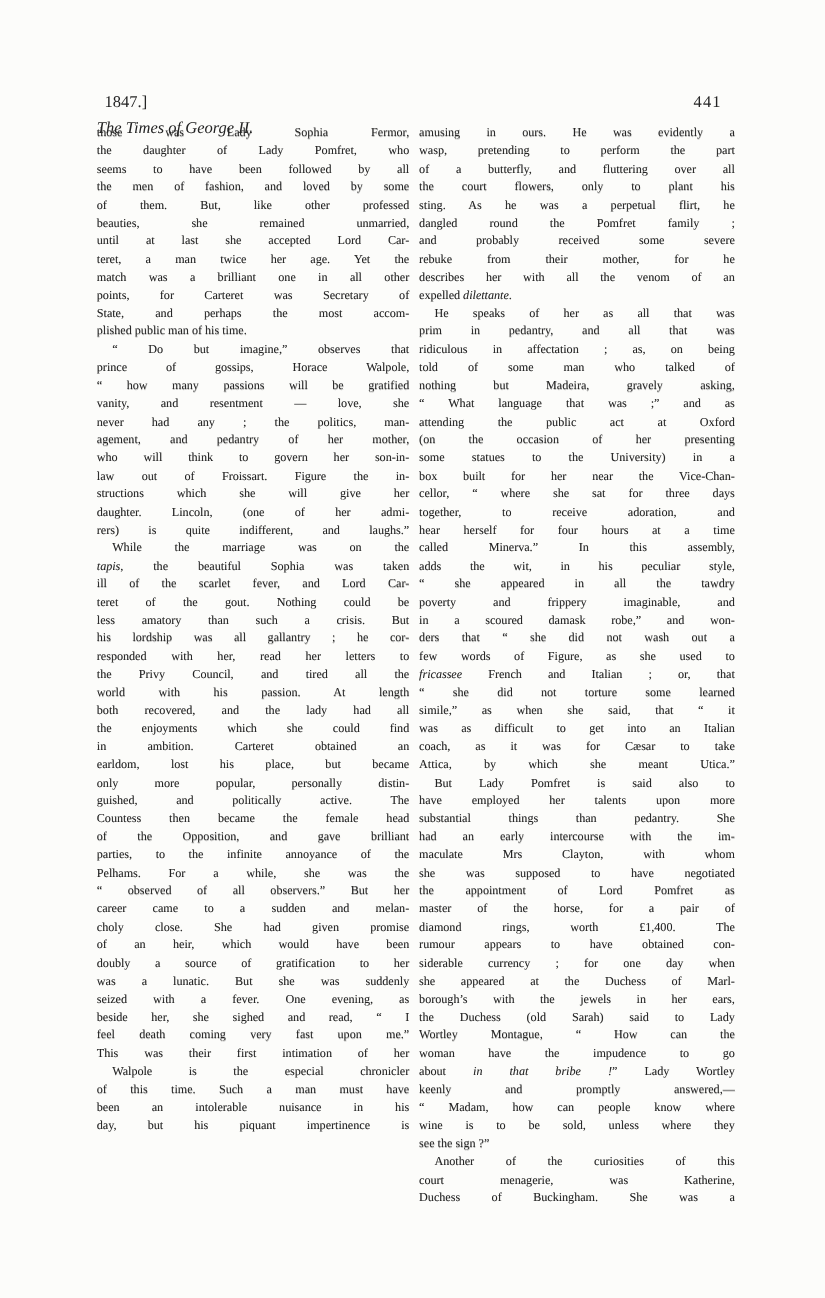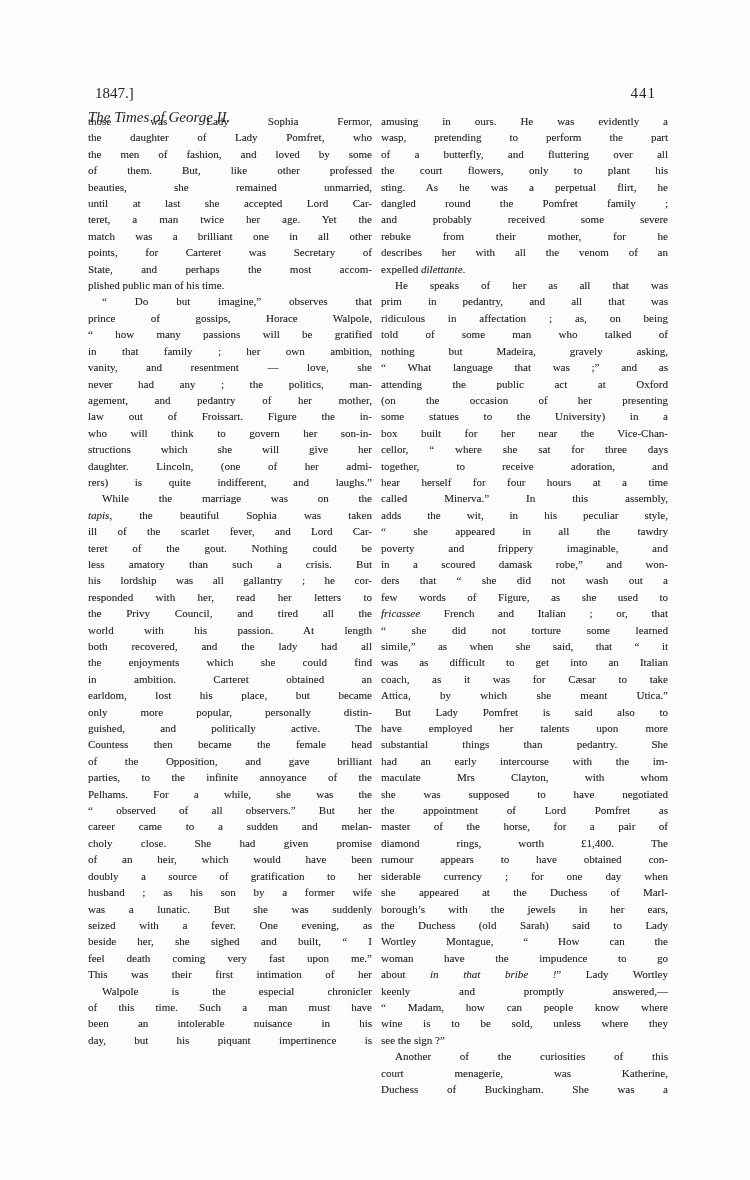--- a/index.html
+++ b/index.html
@@ -44,40 +44,40 @@
 <div class="page">
   <div class="page-header">
     <span class="hdr-date">1847.]</span>
     <span class="hdr-title">The Times of George II.</span>
     <span class="hdr-pagenum">441</span>
   </div>
   <div class="column col-left">
       <div class="para">
         <div class="line">those was Lady Sophia Fermor,</div>
         <div class="line">the daughter of Lady Pomfret, who</div>
+        <div class="line">seems to have been followed by all</div>
         <div class="line">the men of fashion, and loved by some</div>
         <div class="line">of them. But, like other professed</div>
         <div class="line">beauties, she remained unmarried,</div>
         <div class="line">until at last she accepted Lord Car-</div>
         <div class="line">teret, a man twice her age. Yet the</div>
         <div class="line">match was a brilliant one in all other</div>
         <div class="line">points, for Carteret was Secretary of</div>
         <div class="line">State, and perhaps the most accom-</div>
         <div class="line flush">plished public man of his time.</div>
       </div>
       <div class="para">
         <div class="line indent">“ Do but imagine,” observes that</div>
         <div class="line">prince of gossips, Horace Walpole,</div>
         <div class="line">“ how many passions will be gratified</div>
-        <div class="line">in that family ; her own ambition,</div>
         <div class="line">vanity, and resentment — love, she</div>
         <div class="line">never had any ; the politics, man-</div>
         <div class="line">agement, and pedantry of her mother,</div>
+        <div class="line">who will think to govern her son-in-</div>
         <div class="line">law out of Froissart. Figure the in-</div>
-        <div class="line">who will think to govern her son-in-</div>
         <div class="line">structions which she will give her</div>
         <div class="line">daughter. Lincoln, (one of her admi-</div>
         <div class="line">rers) is quite indifferent, and laughs.”</div>
       </div>
       <div class="para">
         <div class="line indent">While the marriage was on the</div>
         <div class="line"><i>tapis</i>, the beautiful Sophia was taken</div>
         <div class="line">ill of the scarlet fever, and Lord Car-</div>
         <div class="line">teret of the gout. Nothing could be</div>
         <div class="line">less amatory than such a crisis. But</div>
@@ -93,24 +93,23 @@
         <div class="line">guished, and politically active. The</div>
         <div class="line">Countess then became the female head</div>
         <div class="line">of the Opposition, and gave brilliant</div>
         <div class="line">parties, to the infinite annoyance of the</div>
         <div class="line">Pelhams. For a while, she was the</div>
         <div class="line">“ observed of all observers.” But her</div>
         <div class="line">career came to a sudden and melan-</div>
         <div class="line">choly close. She had given promise</div>
         <div class="line">of an heir, which would have been</div>
         <div class="line">doubly a source of gratification to her</div>
-        <div class="line">husband ; as his son by a former wife</div>
         <div class="line">was a lunatic. But she was suddenly</div>
         <div class="line">seized with a fever. One evening, as</div>
-        <div class="line">beside her, she sighed and built, “ I</div>
+        <div class="line">beside her, she sighed and read, “ I</div>
         <div class="line">feel death coming very fast upon me.”</div>
         <div class="line">This was their first intimation of her</div>
       </div>
       <div class="para">
         <div class="line indent">Walpole is the especial chronicler</div>
         <div class="line">of this time. Such a man must have</div>
         <div class="line">been an intolerable nuisance in his</div>
         <div class="line">day, but his piquant impertinence is</div>
       </div>
     </div>

